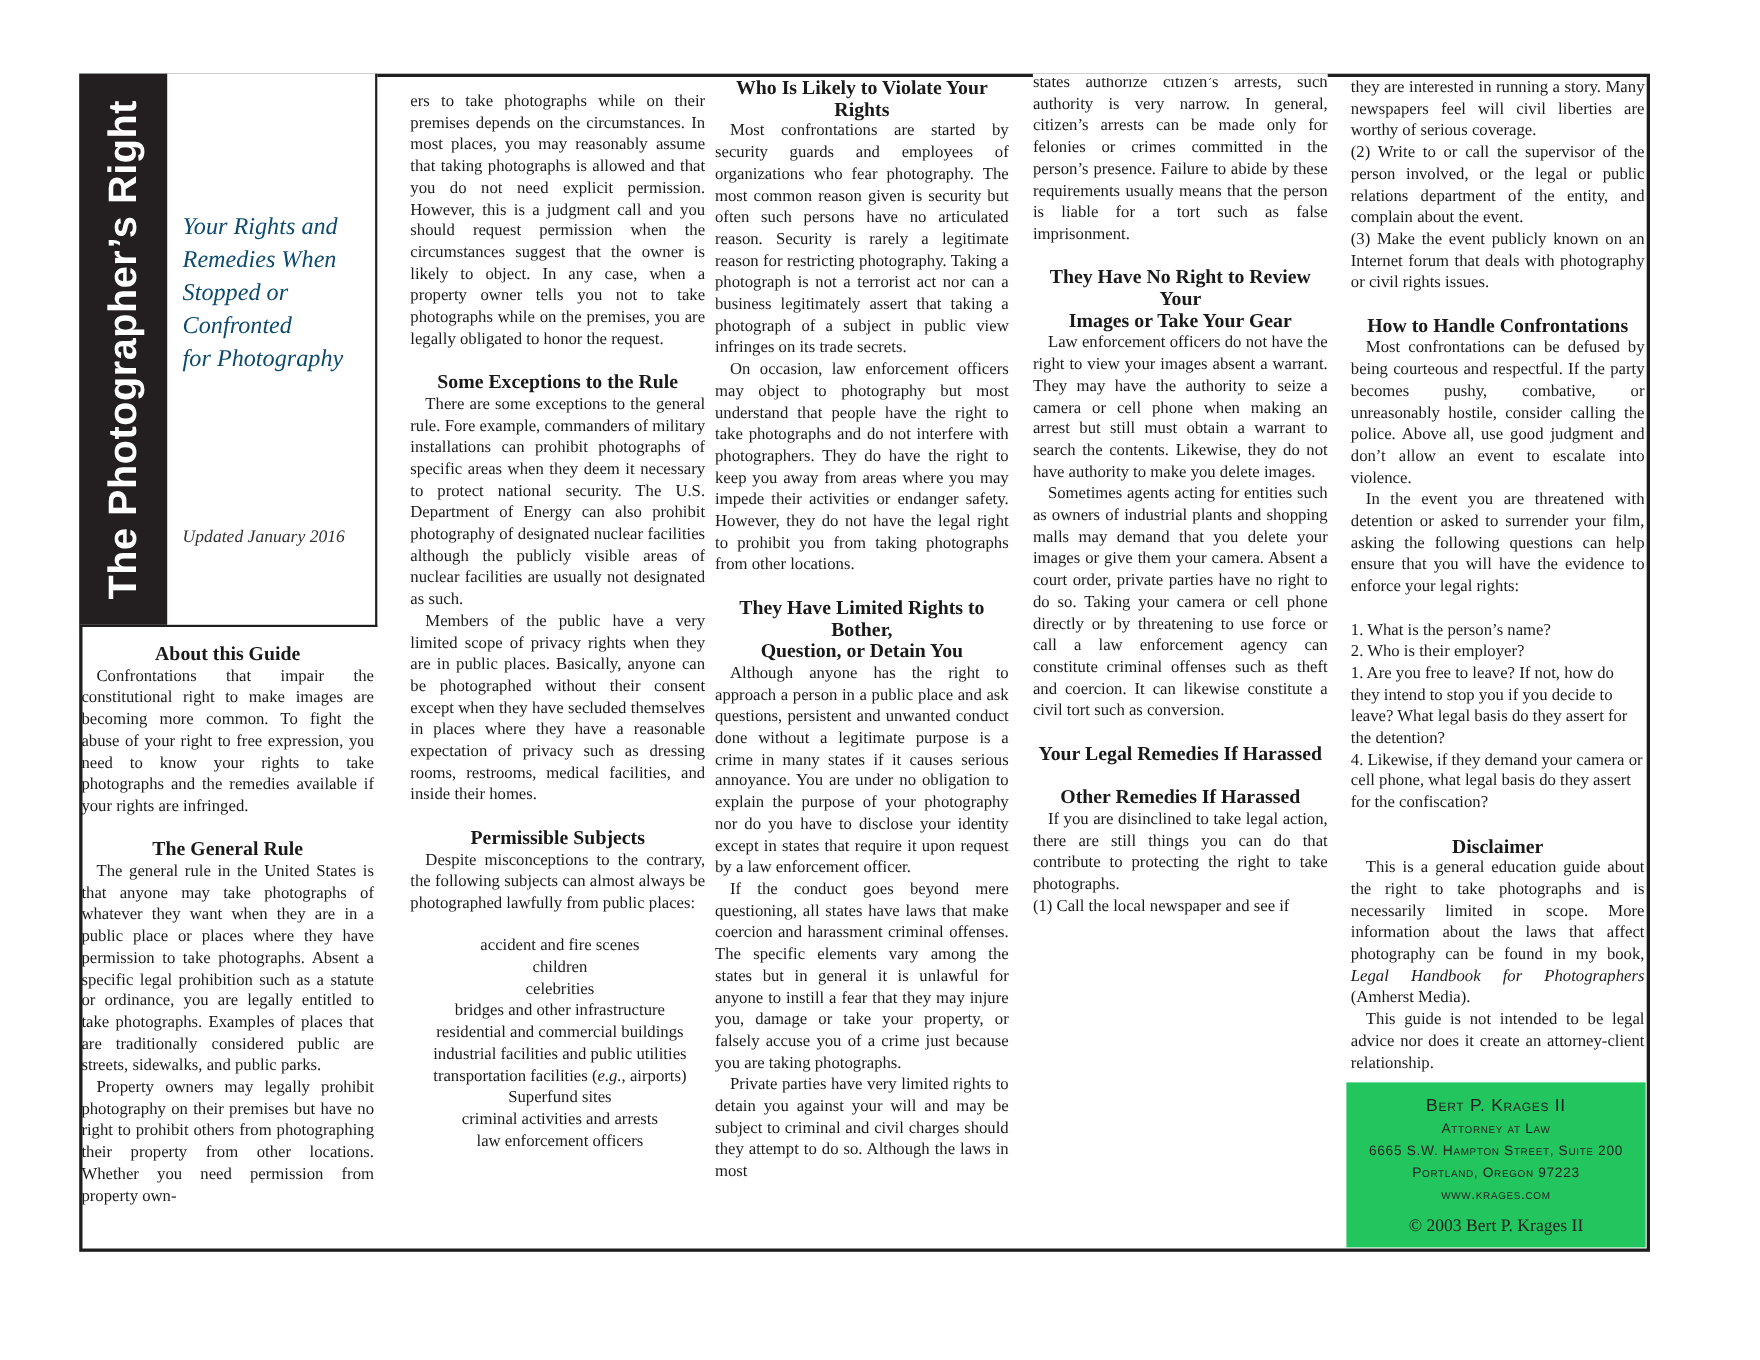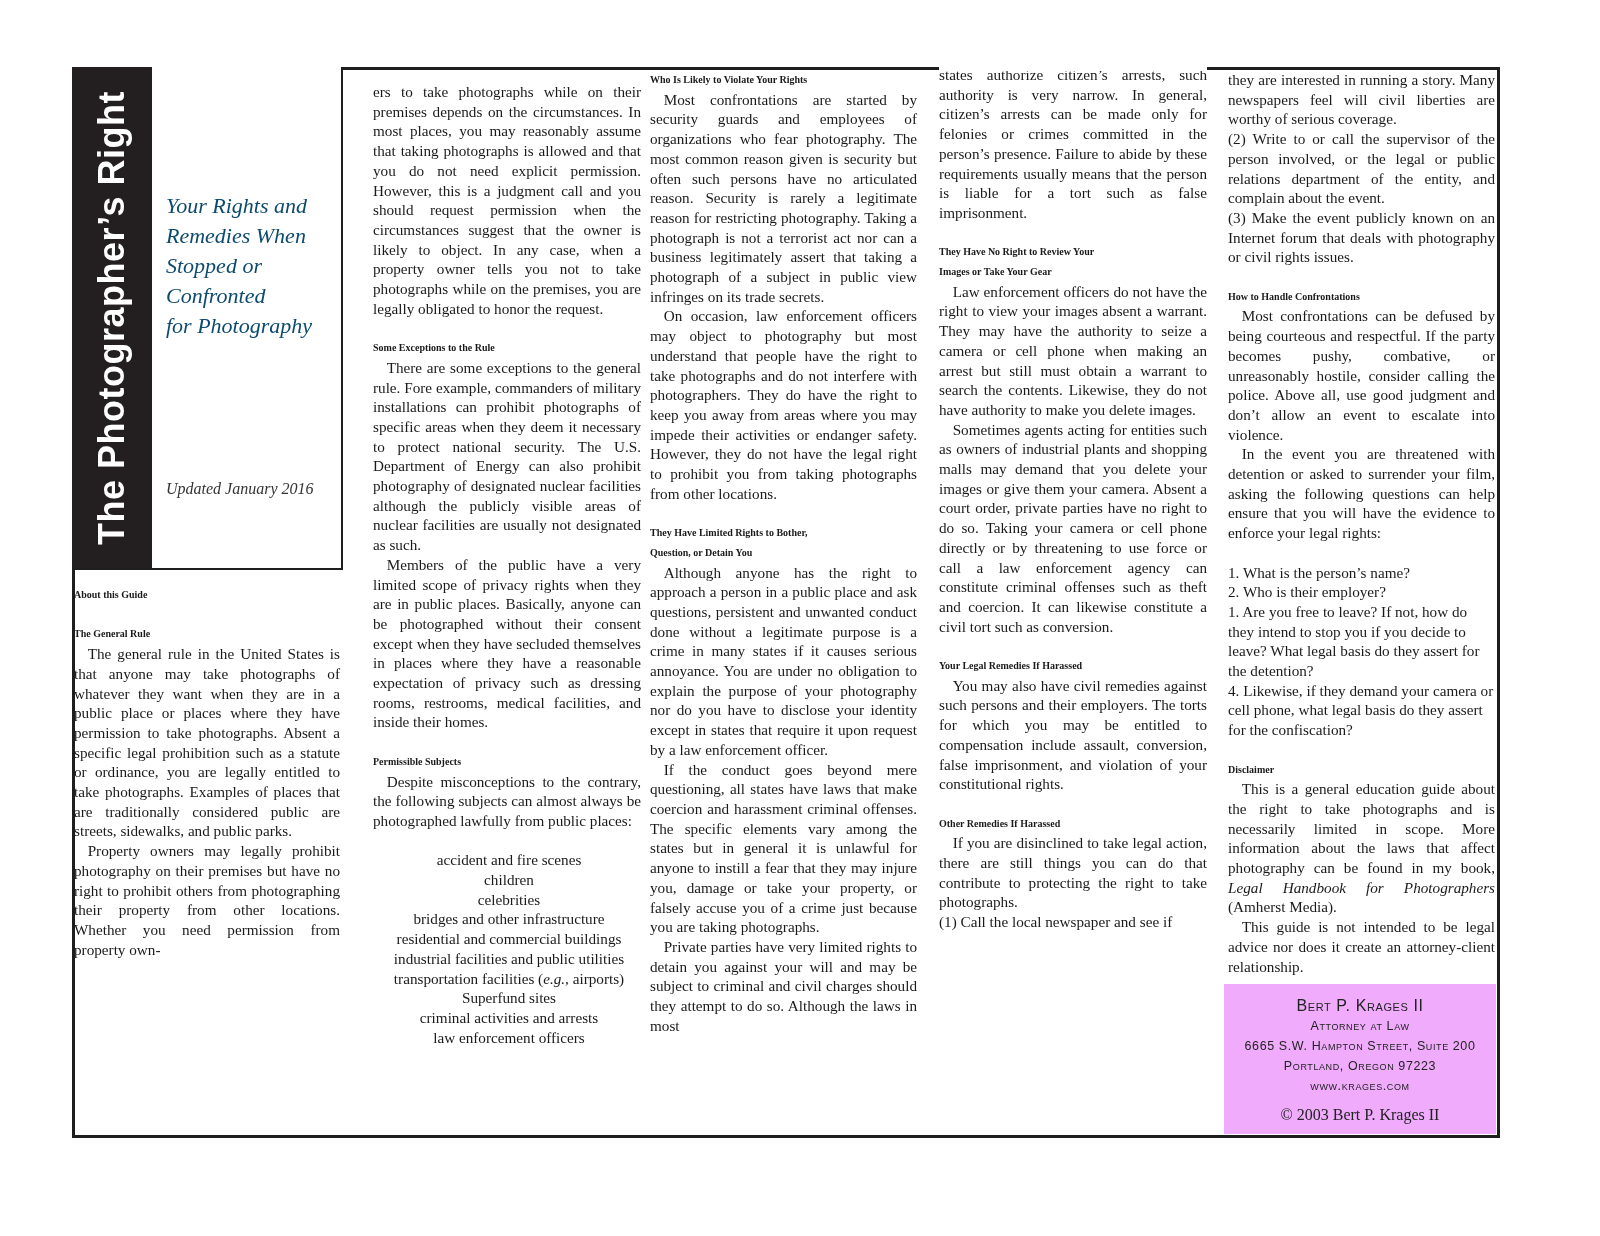--- a/index.html
+++ b/index.html
@@ -20,37 +20,37 @@
                     font-weight: bold; font-size: 36px; letter-spacing: 0.5px; }
   .subtitle { position: absolute; left: 94px; top: 124px; width: 175px;
               font-style: italic; font-size: 22px; line-height: 30px; color: #0c4a6e; }
   .subtitle div { white-space: nowrap; }
   .updated { position: absolute; left: 94px; top: 413px; font-style: italic; font-size: 16px; color: #333; white-space: nowrap; }
 
   
   .col { position: absolute; font-size: 15.2px; line-height: 19.7px; text-align: justify; }
   .col p { margin: 0; text-indent: 0.9em; }
   .col p.noindent { text-indent: 0; }
-  .col h3 { margin: 0; font-size: 10px; line-height: 19.7px; font-weight: bold; text-align: left; }
+  .col h3 { margin: 0; font-size: 18px; line-height: 19.7px; font-weight: bold; text-align: center; }
   .col .gap { height: 19.7px; }
   .col ul { list-style: none; margin: 0; padding: 0 0 0 4px; text-align: center; }
   .col ul li { margin: 0; }
   .col ol { list-style: none; margin: 0; padding: 0; text-align: left; }
 
   #col1 { left: 74px; top: 585px; width: 266px; }
   #col2 { left: 373px; top: 70px; width: 268px; margin-top: 12px; }
   #col3 { left: 650px; top: 70px; width: 267px; }
   #col4 { left: 939px; top: 65px; width: 268px; }
   #col5 { left: 1228px; top: 70px; width: 267px; }
 
   .clip-top { position: absolute; left: 939px; top: 67px; width: 268px; height: 4px; background: #fff; }
 
   
   .contact { position: absolute; left: 1224px; top: 984px; width: 272px; height: 150px;
-             background: #f0abfc; text-align: center; color: #222; }
+             background: #22c55e; text-align: center; color: #222; }
   .contact .sc { font-family: "Liberation Sans", "DejaVu Sans", sans-serif; font-variant: small-caps; letter-spacing: 0.6px; }
   .contact .name { font-size: 16px; margin-top: 12px; line-height: 20px; }
   .contact .line { font-size: 12.5px; line-height: 20px; }
   .contact .copy { font-family: "Liberation Serif", "DejaVu Serif", serif; font-size: 16px; margin-top: 10px; }
   em { font-style: italic; }
 </style>
 </head>
 <body>
 
 <div class="frame"></div>
@@ -64,20 +64,21 @@
     <div>Remedies When</div>
     <div>Stopped or</div>
     <div>Confronted</div>
     <div>for Photography</div>
   </div>
   <div class="updated">Updated January 2016</div>
 </div>
 
 <div class="col" id="col1">
   <h3>About this Guide</h3>
+  <p>Confrontations that impair the constitutional right to make images are becoming more common. To fight the abuse of your right to free expression, you need to know your rights to take photographs and the remedies available if your rights are infringed.</p>
   <div class="gap"></div>
   <h3>The General Rule</h3>
   <p>The general rule in the United States is that anyone may take photographs of whatever they want when they are in a public place or places where they have permission to take photographs. Absent a specific legal prohibition such as a statute or ordinance, you are legally entitled to take photographs. Examples of places that are traditionally considered public are streets, sidewalks, and public parks.</p>
   <p>Property owners may legally prohibit photography on their premises but have no right to prohibit others from photographing their property from other locations. Whether you need permission from property own-</p>
 </div>
 
 <div class="col" id="col2">
   <p class="noindent">ers to take photographs while on their premises depends on the circumstances. In most places, you may reasonably assume that taking photographs is allowed and that you do not need explicit permission. However, this is a judgment call and you should request permission when the circumstances suggest that the owner is likely to object. In any case, when a property owner tells you not to take photographs while on the premises, you are legally obligated to honor the request.</p>
   <div class="gap"></div>
   <h3>Some Exceptions to the Rule</h3>
@@ -113,21 +114,20 @@
 </div>
 
 <div class="col" id="col4">
   <p class="noindent">states authorize citizen’s arrests, such authority is very narrow. In general, citizen’s arrests can be made only for felonies or crimes committed in the person’s presence. Failure to abide by these requirements usually means that the person is liable for a tort such as false imprisonment.</p>
   <div class="gap"></div>
   <h3><span>They Have No Right to Review Your</span><br><span>Images or Take Your Gear</span></h3>
   <p>Law enforcement officers do not have the right to view your images absent a warrant. They may have the authority to seize a camera or cell phone when making an arrest but still must obtain a warrant to search the contents.  Likewise, they do not have authority to make you delete images.</p>
   <p>Sometimes agents acting for entities such as owners of industrial plants and shopping malls may demand that you delete your images or give them your camera. Absent a court order, private parties have no right to do so. Taking your camera or cell phone directly or by threatening to use force or  call a law enforcement agency can constitute criminal offenses such as theft and coercion. It can likewise constitute a civil tort such as conversion.</p>
   <div class="gap"></div>
   <h3>Your Legal Remedies If Harassed</h3>
-  <p>You may also have civil remedies against such persons and their employers. The torts for which you may be entitled to compensation include assault, conversion, false imprisonment, and violation of your constitutional rights.</p>
   <div class="gap"></div>
   <h3>Other Remedies If  Harassed</h3>
   <p>If you are disinclined to take legal action, there are still things you can do that contribute to protecting the right to take photographs.</p>
   <p class="noindent">(1) Call the local newspaper and see if</p>
 </div>
 <div class="clip-top"></div>
 
 <div class="col" id="col5">
   <p class="noindent">they are interested in running a story. Many newspapers feel will civil liberties are worthy of serious coverage.</p>
   <p class="noindent">(2) Write to or call the supervisor of the person involved, or the legal or public relations department of the entity, and complain about the event.</p>

